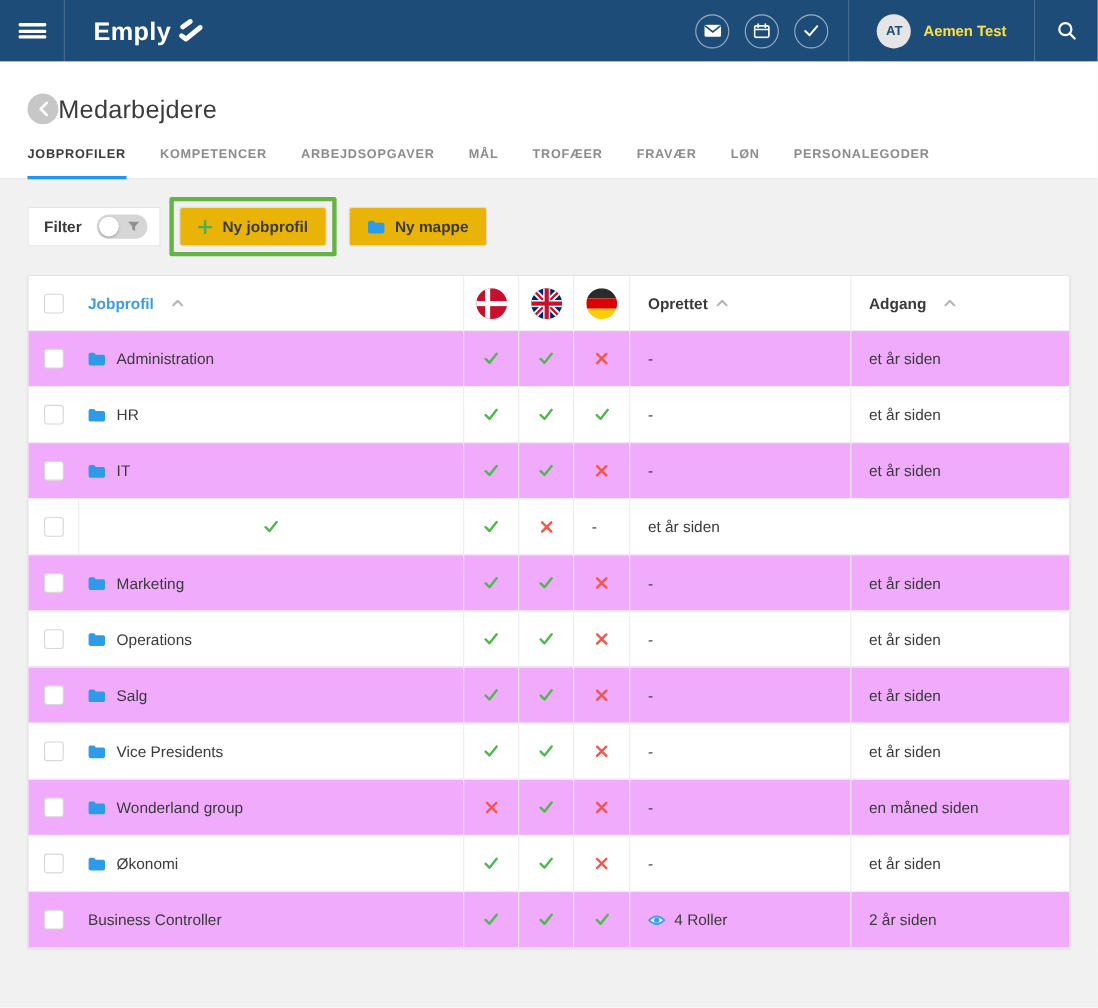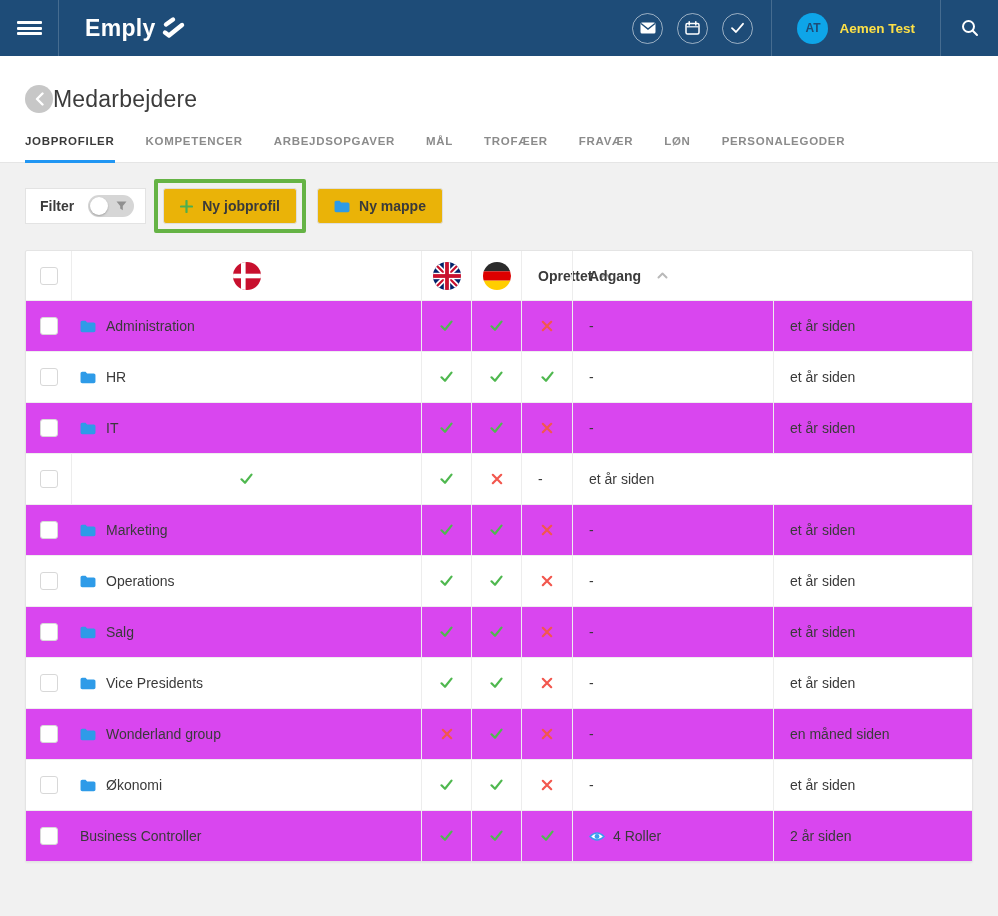--- a/index.html
+++ b/index.html
@@ -20,21 +20,21 @@
   .hamburger-area{width:58px;display:flex;align-items:center;justify-content:center;cursor:pointer;}
   .hamburger span{display:block;width:25px;height:3px;background:#fff;border-radius:1px;margin:2.6px 0;}
   .tb-divider{width:1px;background:rgba(255,255,255,0.18);}
   .logo{display:flex;align-items:center;margin-left:26px;gap:4px;}
   .logo-text{color:#fff;font-size:23px;font-weight:700;letter-spacing:.3px;}
   .tb-spacer{flex:1;}
   .icon-circles{display:flex;gap:14px;align-items:center;margin-right:18px;}
   .circle-btn{width:31px;height:31px;border:1px solid rgba(255,255,255,0.55);border-radius:50%;
     display:flex;align-items:center;justify-content:center;cursor:pointer;}
   .user-area{display:flex;align-items:center;padding:0 25px;gap:11px;cursor:pointer;}
-  .avatar{width:31px;height:31px;border-radius:50%;background:#0ea5e9;color:var(--brand);
+  .avatar{width:31px;height:31px;border-radius:50%;background:#e5e5e5;color:var(--brand);
     font-size:12px;font-weight:700;display:flex;align-items:center;justify-content:center;}
   .user-name{color:#fde047;font-weight:700;font-size:13.5px;}
   .search-area{width:57px;display:flex;align-items:center;justify-content:center;cursor:pointer;}
 
   
   .whiteband{background:#fff;}
   .title-row{display:flex;align-items:center;padding:29px 25px 0;}
   .back-btn{width:28px;height:28px;border-radius:50%;background:#c7c7c7;display:flex;
     align-items:center;justify-content:center;cursor:pointer;flex:0 0 auto;}
   .page-title{font-size:23px;font-weight:400;color:#3b3b3b;letter-spacing:.2px;}
@@ -57,21 +57,21 @@
   .btn{display:flex;align-items:center;gap:9px;height:36px;padding:0 16px;background:#eab308;
     border:1px solid #dedede;border-radius:3px;font-size:14px;font-weight:700;color:#3a3a3a;cursor:pointer;}
   .ny-mappe{margin-left:11px;}
 
   
   .table{margin-top:17px;background:#fff;border:1px solid #e4e4e4;border-radius:2px;
     box-shadow:0 1px 2px rgba(0,0,0,0.05);}
   .thead,.trow{display:grid;grid-template-columns:45px 350px 50px 50px 51px 201px 1fr;align-items:stretch;}
   .thead{height:49px;}
   .trow{height:51px;border-top:1px solid #eeeeee;cursor:pointer;}
-  .trow.striped{background:#d946ef;}
+  .trow.striped{background:#f0abfc;}
   .cell{display:flex;align-items:center;}
   .cell-check{justify-content:center;}
   .checkbox{width:18px;height:18px;border:1px solid #d8d8d8;border-radius:3px;background:#fff;cursor:pointer;}
   .cell-name{gap:10px;padding-left:9px;padding-right:8px;font-size:14px;color:#3a3a3a;}
   .hdr-name{color:var(--link);font-weight:700;gap:8px;}
   .bordered{border-left:1px solid #ededed;}
   .flag-cell{justify-content:center;}
   .cell-access{padding-left:16px;gap:8px;font-size:14px;color:#3a3a3a;}
   .cell-created{padding-left:16px;font-size:14px;color:#3a3a3a;}
   .hdr-label{font-weight:700;font-size:14px;color:#3a3a3a;}
@@ -195,20 +195,28 @@
           </svg>
       </span>
       <span>Ny mappe</span>
     </button>
   </div>
 
   <div class="table">
     <div class="thead">
       <div class="cell cell-check">
         <div class="checkbox"></div>
+      </div>
+      <div class="cell cell-name hdr-name">
+        <span>Jobprofil</span>
+        <span class="caret icn">
+          <svg width="11" height="7" viewBox="0 0 11 7">
+              <polyline points="1.5,5.5 5.5,1.5 9.5,5.5" fill="none" stroke="#b9b9b9" stroke-width="2" stroke-linecap="round" stroke-linejoin="round"></polyline>
+            </svg>
+        </span>
       </div>
       <div class="cell flag-cell bordered">
         <span class="icn">
           <svg width="28" height="28" viewBox="0 0 28 28">
               <defs>
                 <clipPath id="ck-dk">
                   <circle cx="14" cy="14" r="14"></circle>
                 </clipPath>
               </defs>
               <g clip-path="url(#ck-dk)">

